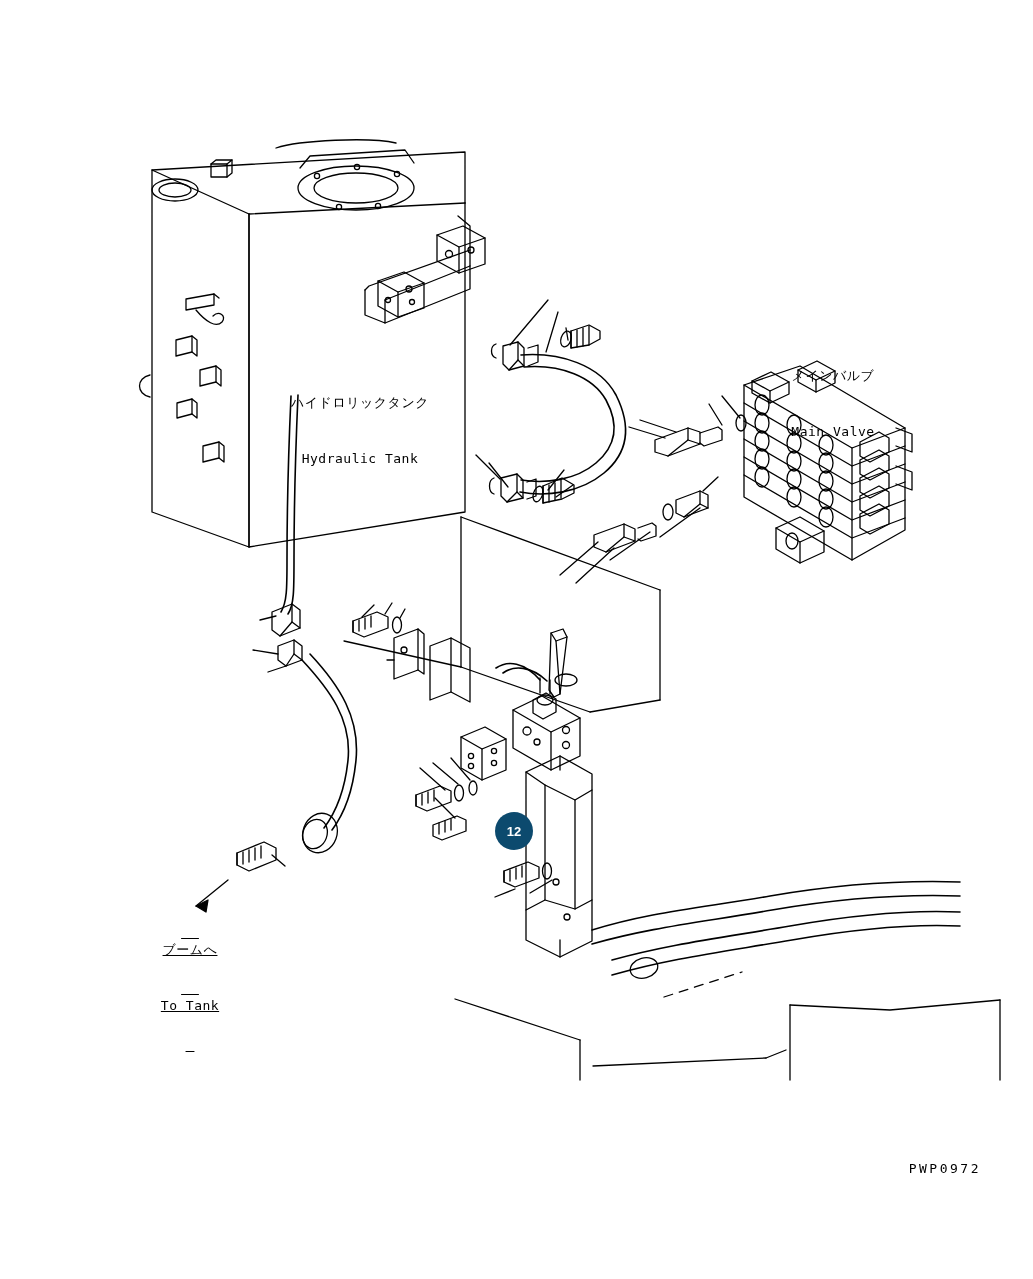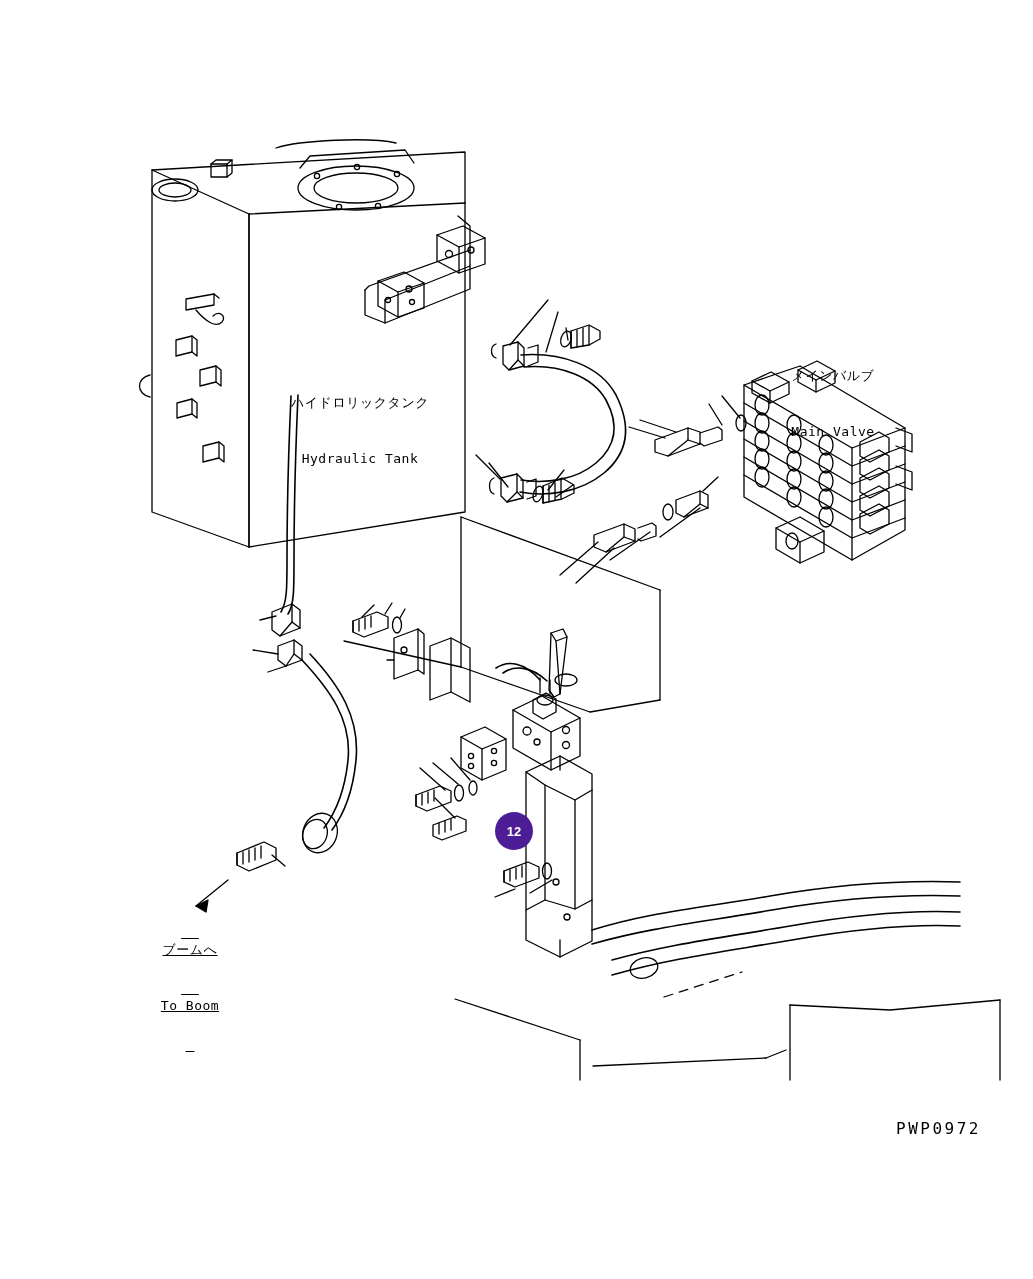--- a/index.html
+++ b/index.html
@@ -37,23 +37,23 @@
   }
   .label .en {
     display: block;
     font-family: "DejaVu Sans Mono", monospace;
     font-size: 13px;
     letter-spacing: 0.5px;
   }
   #part-code {
     position: absolute;
     right: 52px;
-    top: 1119px;
+    top: 1161px;
     font-family: "DejaVu Sans Mono", monospace;
-    font-size: 16px;
+    font-size: 13px;
     letter-spacing: 2.5px;
     color: #000000;
   }
   .callout {
     position: absolute;
     width: 38px;
     height: 38px;
     border-radius: 50%;
     display: flex;
     align-items: center;
@@ -419,21 +419,21 @@
     <span class="en">Main Valve</span>
   </div>
 
   <div class="label" style="left:290px; top:355px; width:140px;">
     <span class="jp">ハイドロリックタンク</span>
     <span class="en">Hydraulic Tank</span>
   </div>
 
   <div class="label" style="left:145px; top:902px; width:90px;text-decoration:underline;">
     <span class="jp">ブームへ</span>
-    <span class="en">To Boom</span>
+    <span class="en">To Tank</span>
   </div>
 
 
-  <div class="callout" style="left:495px; top:812px; background:#4c1d95;">12</div>
+  <div class="callout" style="left:495px; top:812px; background:#0c4a6e;">12</div>
 
   <div id="part-code">PWP0972</div>
 
 </div>
 
 </body></html>

